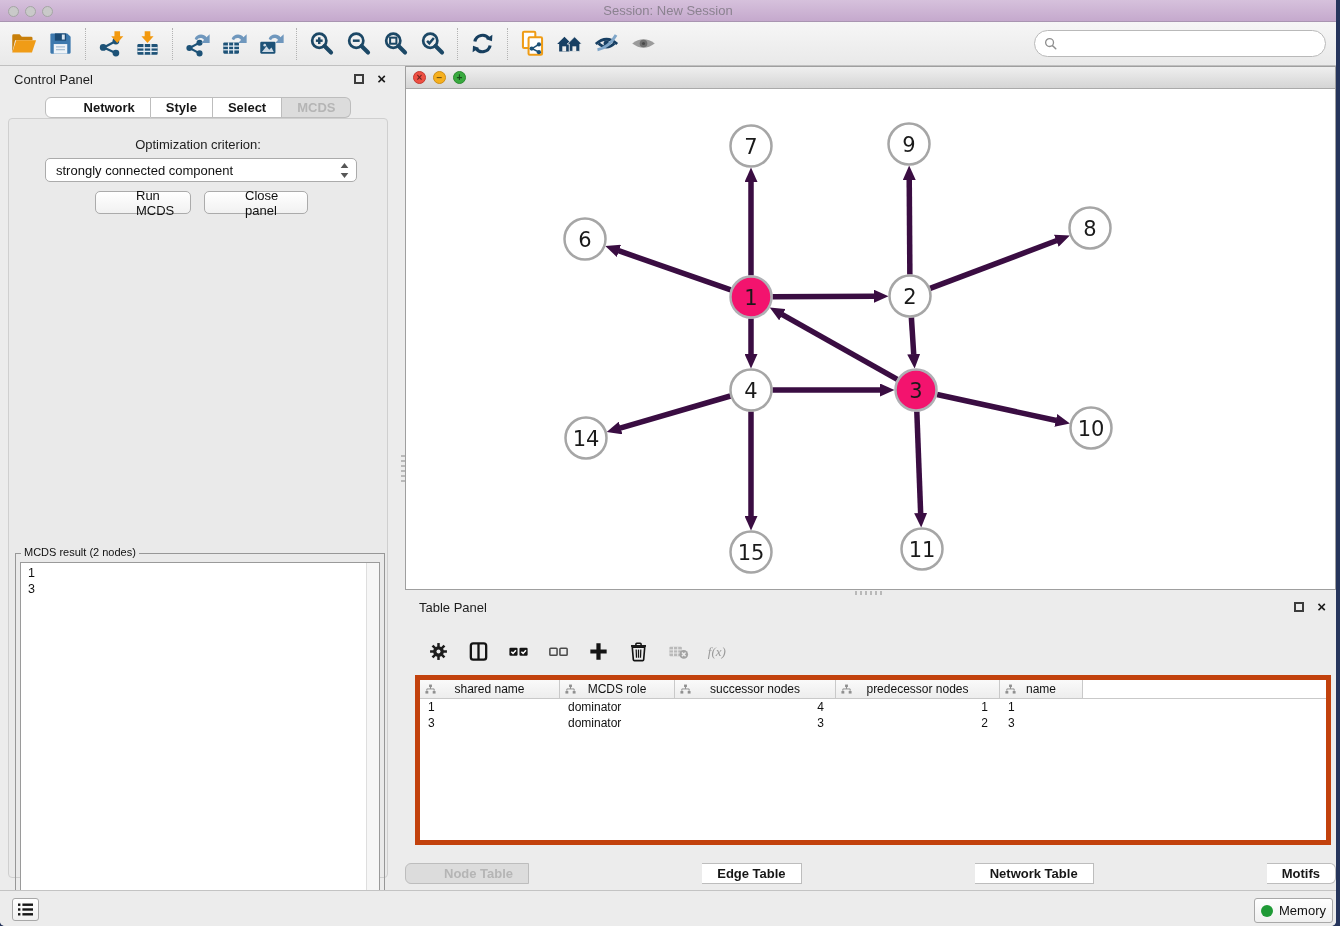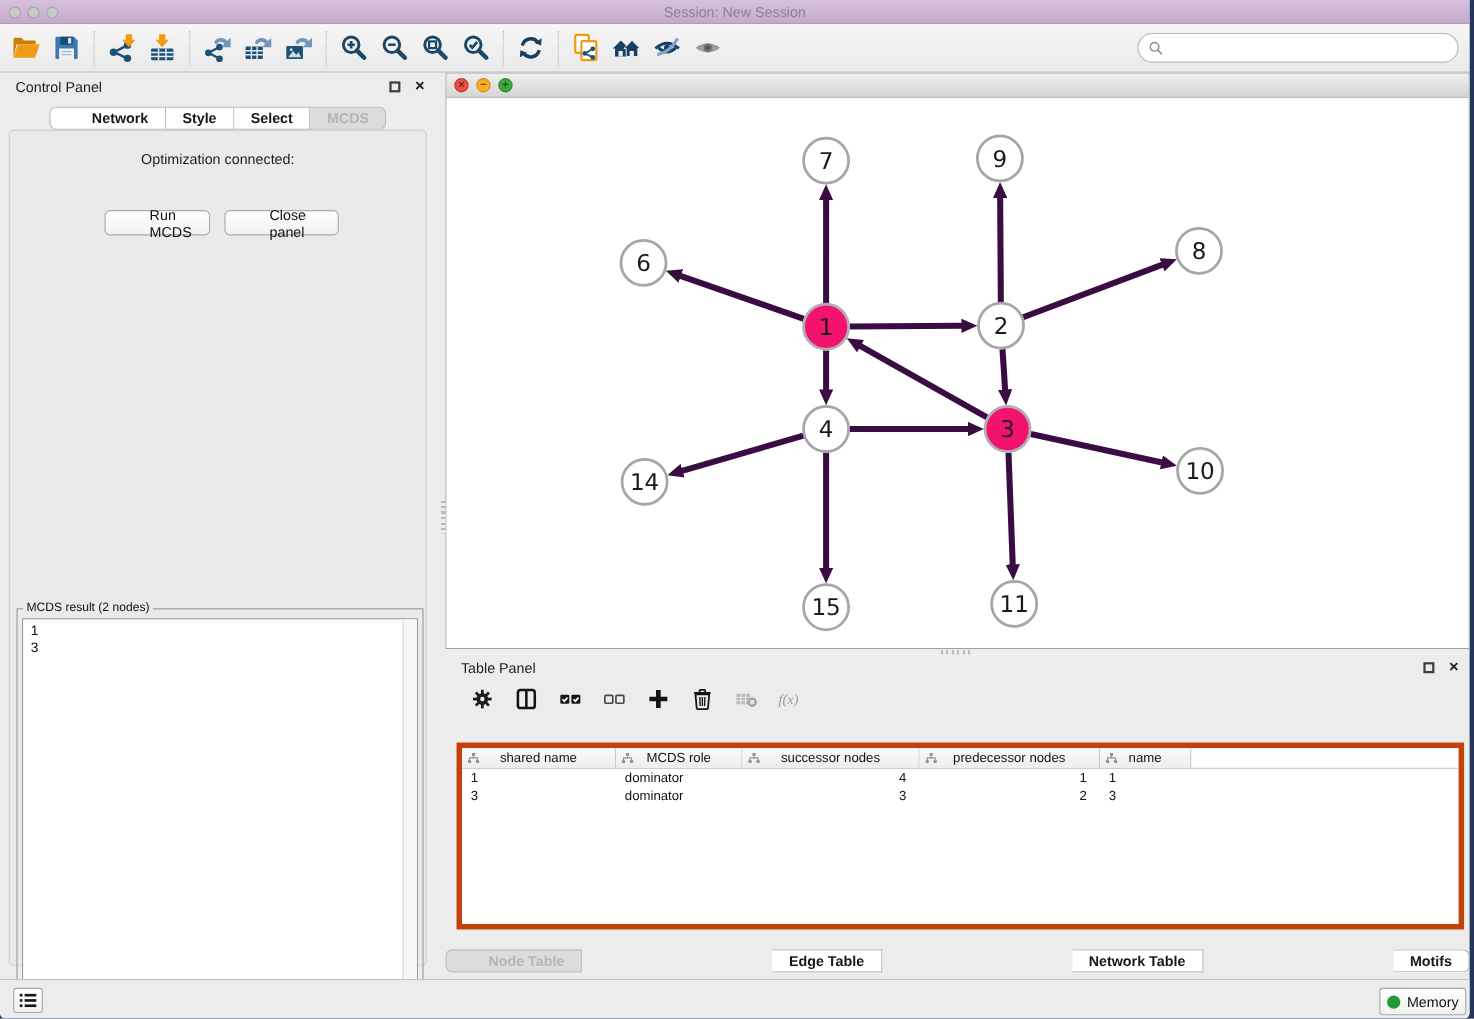--- a/index.html
+++ b/index.html
@@ -90,22 +90,22 @@
   .vgrip { position:absolute; left:401px; top:455px; width:4px; height:30px;
     background:repeating-linear-gradient(#b9b9b9 0 2px, #ececec 2px 5px); }
   .hgrip { position:absolute; left:855px; top:591px; width:30px; height:4px;
     background:repeating-linear-gradient(90deg,#b9b9b9 0 2px, #ececec 2px 5px); }
 
   
   .tblpanel { position:absolute; left:405px; top:596px; width:931px; height:294px; }
   .tbl-head { position:absolute; left:14px; top:4px; }
   .tbl-float { position:absolute; right:32px; top:6px; }
   .tbl-close { position:absolute; right:10px; top:6px; }
-  .tbl-toolbar { position:absolute; left:10px; top:10px; width:916px; height:44px;
-    display:flex; align-items:flex-end; padding-left:8px; gap:10px; }
+  .tbl-toolbar { position:absolute; left:10px; top:40px; width:916px; height:44px;
+    display:flex; align-items:flex-start; padding-left:8px; gap:10px; }
   .tbtn2 { width:30px; height:30px; display:flex; align-items:center; justify-content:center; }
   .tbtn2 svg { width:23px; height:23px; }
   .datatable { position:absolute; left:10px; top:79px; width:916px; height:170px;
     background:#fff; border:5px solid #c2410c; }
   .thead { display:flex; height:19px; border-bottom:1px solid #c9c9c9; }
   .th { background:linear-gradient(#fafafa,#ededed); border-right:1px solid #c9c9c9;
     font-size:12px; color:#111; display:flex; align-items:center; justify-content:center;
     position:relative; }
   .th .sorticon { position:absolute; left:5px; top:4px; width:11px; height:11px; }
   .trow { display:flex; height:16px; font-size:12px; color:#111; }
@@ -309,21 +309,28 @@
     <span class="ctl-head phead-title">Control Panel</span>
     <span class="ctl-float win-mini"></span>
     <span class="ctl-close win-close">×</span>
     <div class="ctl-tabs" id="ctl-tabs">
         <div class="tab">Network</div>
         <div class="tab">Style</div>
         <div class="tab">Select</div>
         <div class="tab disabled-selected">MCDS</div>
       </div>
     <div class="ctl-body">
-      <div class="opt-label">Optimization connected:</div>
+      <div class="opt-label">Optimization criterion:</div>
+      <div class="selectbox">
+        <span class="sel-txt">strongly connected component</span>
+        <svg viewBox="0 0 10 16">
+            <path d="M5 1 L8.6 5.6 H1.4 Z" fill="#565656"></path>
+            <path d="M5 15 L1.4 10.4 H8.6 Z" fill="#565656"></path>
+          </svg>
+      </div>
       <div class="pushbtn" style="left:86px; top:72px; width:96px;">Run MCDS</div>
       <div class="pushbtn" style="left:195px; top:72px; width:104px;">Close panel</div>
       <div class="groupbox">
         <span class="legend">MCDS result (2 nodes)</span>
         <div class="resultarea">
           <pre>1
 3</pre>
           <div class="scrolltrack"></div>
         </div>
       </div>

